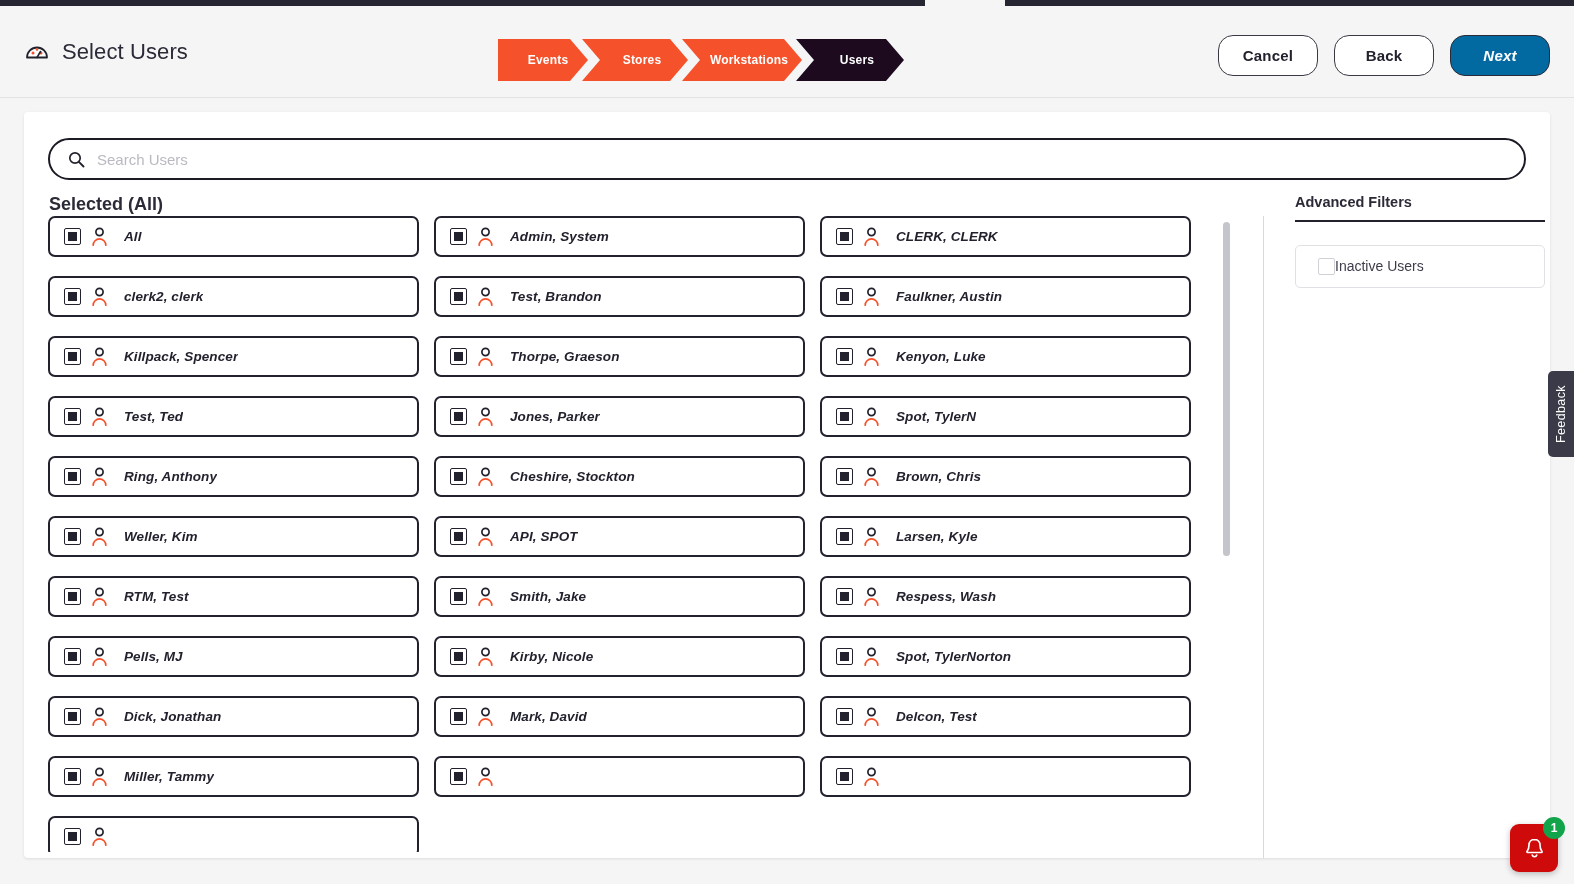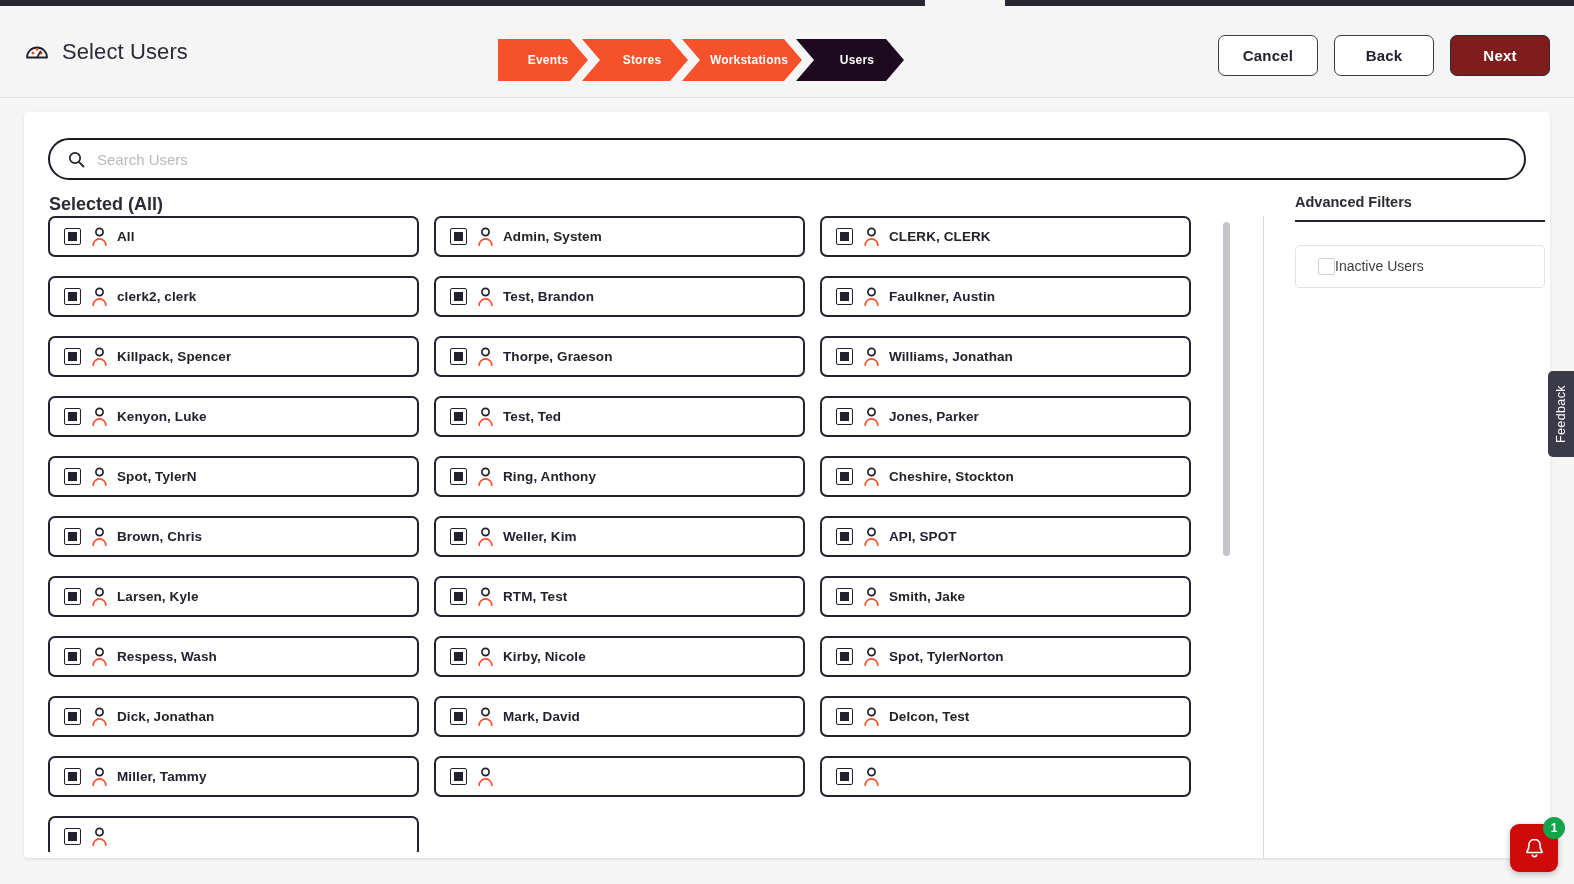--- a/index.html
+++ b/index.html
@@ -40,27 +40,27 @@
   .step.s2 { width: 106px; margin-left: -10px; padding-left: 14px;
     clip-path: polygon(0 0, calc(100% - 18px) 0, 100% 50%, calc(100% - 18px) 100%, 0 100%, 18px 50%); }
   .step.s3 { width: 120px; margin-left: -10px; padding-left: 14px;
     clip-path: polygon(0 0, calc(100% - 18px) 0, 100% 50%, calc(100% - 18px) 100%, 0 100%, 18px 50%); }
   .step.s4 { width: 108px; margin-left: -10px; padding-left: 14px;
     clip-path: polygon(0 0, calc(100% - 18px) 0, 100% 50%, calc(100% - 18px) 100%, 0 100%, 18px 50%); }
 
   
   .hdr-actions { position: absolute; right: 24px; top: 29px; display: flex; gap: 16px; }
   .btn {
-    height: 41px; min-width: 100px; padding: 0 22px; border-radius: 7px;
+    height: 41px; min-width: 100px; padding: 0 22px; border-radius: 15px;
     font-size: 15px; font-weight: 700; letter-spacing: .2px;
     display: flex; align-items: center; justify-content: center;
     cursor: pointer; white-space: nowrap;
   }
   .btn-outline { background: #fff; border: 1.5px solid #3a3a46; color: #22222e; }
-  .btn-primary { background: #7f1d1d; border: 1.5px solid #2b2b38; color: #fff; width: 100px; }
+  .btn-primary { background: #0369a1; border: 1.5px solid #2b2b38; color: #fff; width: 100px; font-style: italic; }
 
   
   .card {
     position: absolute; left: 24px; top: 112px; width: 1526px; height: 746px;
     background: #fff; border-radius: 4px;
     box-shadow: 0 1px 3px rgba(0,0,0,.10);
     overflow: hidden;
   }
 
   .search-wrap { position: absolute; left: 24px; top: 26px; width: 1478px; height: 42px; }
@@ -96,22 +96,22 @@
     cursor: pointer;
   }
   .cb {
     width: 17px; height: 17px; border: 1.8px solid #22222e; border-radius: 2px;
     flex: 0 0 auto; display: flex; align-items: center; justify-content: center;
     background: #fff;
   }
   .cb i { width: 9px; height: 9px; background: #22222e; display: block; }
   .person-ico { width: 17px; height: 19px; margin-left: 10px; flex: 0 0 auto; }
   .user-name {
-    margin-left: 9px; font-size: 13.5px; font-weight: 700; color: #22222e;
-    letter-spacing: .1px; white-space: nowrap; overflow: hidden;
+    margin-left: 16px; font-size: 13.5px; font-weight: 700; color: #22222e;
+    letter-spacing: .1px; white-space: nowrap; overflow: hidden; font-style: italic;
   }
 
   
   .scroll-track {
     position: absolute; left: 1199px; top: 110px; width: 7px; height: 630px;
     background: transparent;
   }
   .scroll-thumb {
     position: absolute; left: 0; top: 0; width: 7px; height: 334px;
     background: #c4c4cb; border-radius: 4px; cursor: pointer;
@@ -296,30 +296,20 @@
           <span class="user-name">Thorpe, Graeson</span>
         </div>
         <div class="user-row">
           <span class="cb">
             <i></i>
           </span>
           <svg class="person-ico" viewBox="0 0 17 19">
             <circle cx="8.5" cy="5" r="3.6" fill="none" stroke="#22222e" stroke-width="1.7"></circle>
             <path d="M2.2 18.2a6.3 6.3 0 0 1 12.6 0" fill="none" stroke="#f5512a" stroke-width="1.7" stroke-linecap="round"></path>
           </svg>
-          <span class="user-name">Williams, Jonathan</span>
-        </div>
-        <div class="user-row">
-          <span class="cb">
-            <i></i>
-          </span>
-          <svg class="person-ico" viewBox="0 0 17 19">
-            <circle cx="8.5" cy="5" r="3.6" fill="none" stroke="#22222e" stroke-width="1.7"></circle>
-            <path d="M2.2 18.2a6.3 6.3 0 0 1 12.6 0" fill="none" stroke="#f5512a" stroke-width="1.7" stroke-linecap="round"></path>
-          </svg>
           <span class="user-name">Kenyon, Luke</span>
         </div>
         <div class="user-row">
           <span class="cb">
             <i></i>
           </span>
           <svg class="person-ico" viewBox="0 0 17 19">
             <circle cx="8.5" cy="5" r="3.6" fill="none" stroke="#22222e" stroke-width="1.7"></circle>
             <path d="M2.2 18.2a6.3 6.3 0 0 1 12.6 0" fill="none" stroke="#f5512a" stroke-width="1.7" stroke-linecap="round"></path>
           </svg>
@@ -427,20 +417,30 @@
         </div>
         <div class="user-row">
           <span class="cb">
             <i></i>
           </span>
           <svg class="person-ico" viewBox="0 0 17 19">
             <circle cx="8.5" cy="5" r="3.6" fill="none" stroke="#22222e" stroke-width="1.7"></circle>
             <path d="M2.2 18.2a6.3 6.3 0 0 1 12.6 0" fill="none" stroke="#f5512a" stroke-width="1.7" stroke-linecap="round"></path>
           </svg>
           <span class="user-name">Respess, Wash</span>
+        </div>
+        <div class="user-row">
+          <span class="cb">
+            <i></i>
+          </span>
+          <svg class="person-ico" viewBox="0 0 17 19">
+            <circle cx="8.5" cy="5" r="3.6" fill="none" stroke="#22222e" stroke-width="1.7"></circle>
+            <path d="M2.2 18.2a6.3 6.3 0 0 1 12.6 0" fill="none" stroke="#f5512a" stroke-width="1.7" stroke-linecap="round"></path>
+          </svg>
+          <span class="user-name">Pells, MJ</span>
         </div>
         <div class="user-row">
           <span class="cb">
             <i></i>
           </span>
           <svg class="person-ico" viewBox="0 0 17 19">
             <circle cx="8.5" cy="5" r="3.6" fill="none" stroke="#22222e" stroke-width="1.7"></circle>
             <path d="M2.2 18.2a6.3 6.3 0 0 1 12.6 0" fill="none" stroke="#f5512a" stroke-width="1.7" stroke-linecap="round"></path>
           </svg>
           <span class="user-name">Kirby, Nicole</span>

